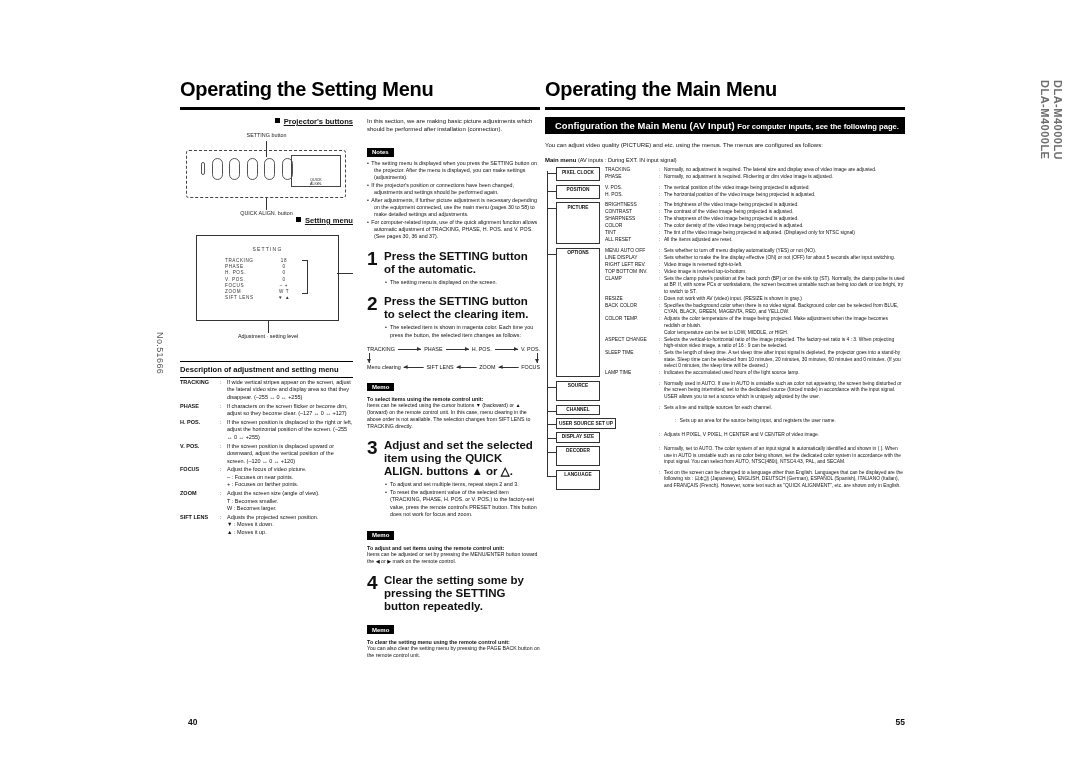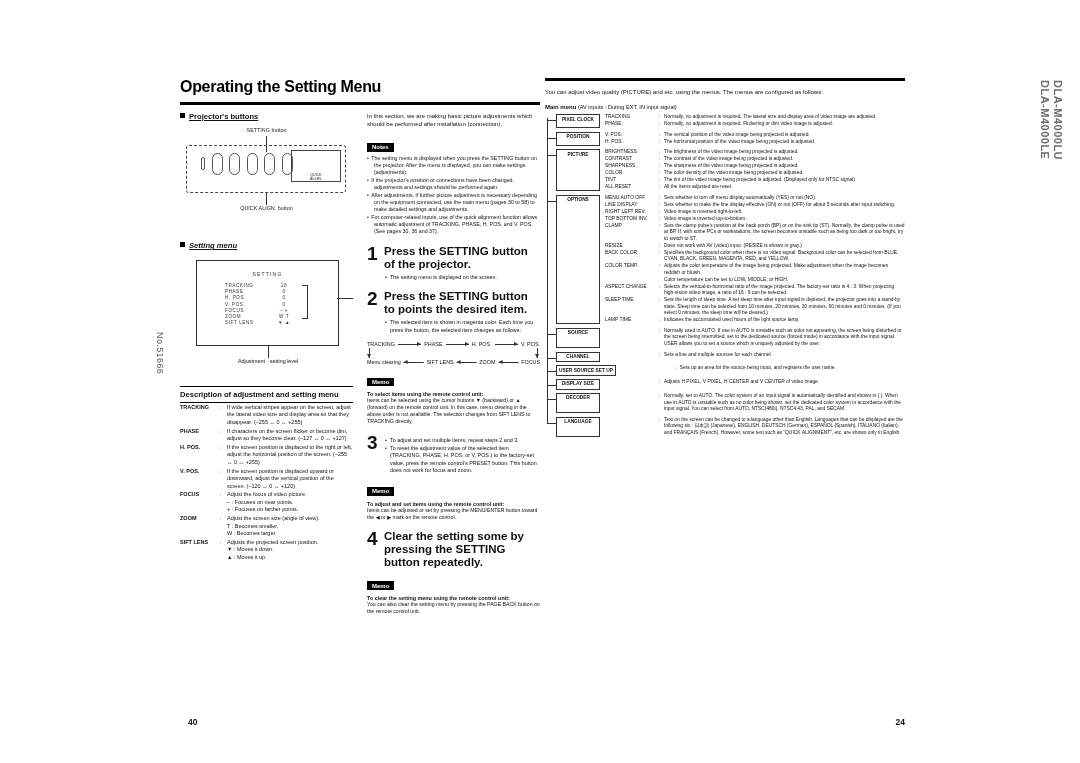--- a/index.html
+++ b/index.html
@@ -13,32 +13,32 @@
     overflow:hidden;
   }
   .page { position:absolute; inset:0; }
 
   
   .left-page  { position:absolute; left:180px; top:78px; width:360px; }
   .right-page { position:absolute; left:545px; top:78px; width:360px; }
 
   
   .chapter-title {
-    font-size:16px; font-weight:bold; letter-spacing:-0.3px;
+    font-size:20px; font-weight:bold; letter-spacing:-0.3px;
     padding-bottom:3px; margin:0 0 3px 0; color:#000;
   }
   .title-rule { border-top:2.2px solid #000; border-bottom:0.9px solid #000; height:3px; margin-bottom:7px;}
   .band {
     background:#000; color:#fff; font-weight:bold; font-size:9.4px;
     padding:3px 6px 3px 10px; margin-bottom:7px; letter-spacing:0.1px;
   }
   .band .sub { font-size:7.6px; font-weight:bold; letter-spacing:0; }
 
   
-  .sec-label { font-size:7.6px; font-weight:bold; margin:0 0 6px 0; }
+  .sec-label { font-size:7.6px; font-weight:bold; margin:0 0 6px 0;text-align:right; }
   .sec-label .sq { display:inline-block; width:5px; height:5px; background:#000;
                    margin-right:4px; vertical-align:1px; }
   .sec-label u { text-decoration:underline; }
 
   
   .lcols { display:flex; gap:14px; }
   .lcol { width:173px; }
 
   
   .proj-fig { position:relative; width:173px; height:84px; margin-top:2px;}
@@ -168,21 +168,21 @@
               <div class="knob"></div>
               <div class="knob"></div>
             </div>
             <div class="qa-group"></div>
             <div class="qa-lab">QUICK<br>ALIGN.</div>
           </div>
           <div class="leader-v" style="left:86px; top:66px; height:12px;"></div>
           <div class="cap-tiny" style="position:absolute; top:78px; left:0; width:173px;">QUICK ALIGN. button</div>
         </div>
 
-        <div class="sec-label" style="margin-top:30px;font-style:italic;">
+        <div class="sec-label" style="margin-top:0;">
           <span class="sq"></span><u>Setting menu</u>
         </div>
 
         <div class="menu-fig">
           <div class="menu-screen">
             <div class="m-title">SETTING</div>
             <div class="m-list">
                 <div class="row">
                   <span class="nm">TRACKING</span>
                   <span class="vl">18</span>
@@ -275,30 +275,30 @@
             <li>The setting menu is displayed when you press the SETTING button on the projector. After the menu is displayed, you can make settings (adjustments).</li>
             <li>If the projector's position or connections have been changed, adjustments and settings should be performed again.</li>
             <li>After adjustments, if further picture adjustment is necessary depending on the equipment connected, use the main menu (pages 30 to 58) to make detailed settings and adjustments.</li>
             <li>For computer-related inputs, use of the quick alignment function allows automatic adjustment of TRACKING, PHASE, H. POS. and V. POS. (See pages 30, 36 and 37).</li>
           </ul>
 
         <div id="steps-host">
             <div class="step">
               <div class="num">1</div>
               <div class="body">
-                <div class="hd">Press the SETTING button of the projector.</div>
+                <div class="hd">Press the SETTING button of the automatic.</div>
                 <div class="sub">
                   <p>The setting menu is displayed on the screen.</p>
                 </div>
               </div>
             </div>
             <div class="step">
               <div class="num">2</div>
               <div class="body">
-                <div class="hd">Press the SETTING button to points the desired item.</div>
+                <div class="hd">Press the SETTING button to select the clearing item.</div>
                 <div class="sub">
                   <p>The selected item is shown in magenta color. Each time you press the button, the selected item changes as follows:</p>
                 </div>
               </div>
             </div>
             <div class="flow">
               <div class="fr">
                 <span>TRACKING</span>
                 <span class="arr"></span>
                 <span>PHASE</span>
@@ -318,20 +318,21 @@
                 <span class="arr" style="transform: scaleX(-1);"></span>
                 <span>ZOOM</span>
                 <span class="arr" style="transform: scaleX(-1);"></span>
                 <span>FOCUS</span>
               </div>
             </div>
             <div style="margin-top: 5px;"><div class="tag">Memo</div><div class="memo-title">To select items using the remote control unit:</div><div class="memo-body">Items can be selected using the cursor buttons ▼ (backward) or ▲ (forward) on the remote control unit. In this case, menu clearing in the above order is not available. The selection changes from SIFT LENS to TRACKING directly.</div></div>
             <div class="step">
               <div class="num">3</div>
               <div class="body">
+                <div class="hd">Adjust and set the selected item using the QUICK ALIGN. buttons ▲ or △.</div>
                 <div class="sub">
                   <p>To adjust and set multiple items, repeat steps 2 and 3.</p>
                   <p>To reset the adjustment value of the selected item (TRACKING, PHASE, H. POS. or V. POS.) to the factory-set value, press the remote control's PRESET button. This button does not work for focus and zoom.</p>
                 </div>
               </div>
             </div>
             <div style="margin-top: 5px;"><div class="tag">Memo</div><div class="memo-title">To adjust and set items using the remote control unit:</div><div class="memo-body">Items can be adjusted or set by pressing the MENU/ENTER button toward the ◀ or ▶ mark on the remote control.</div></div>
             <div class="step">
               <div class="num">4</div>
               <div class="body">
@@ -339,21 +340,26 @@
               </div>
             </div>
             <div style="margin-top: 5px;"><div class="tag">Memo</div><div class="memo-title">To clear the setting menu using the remote control unit:</div><div class="memo-body">You can also clear the setting menu by pressing the PAGE BACK button on the remote control unit.</div></div>
           </div>
 
       </div>
     </div>
   </div>
 
   <div class="right-page">
+    <div class="chapter-title">Operating the Main Menu</div>
     <div class="title-rule"></div>
+    <div class="band">
+      <span>Configuration the Main Menu (AV Input)</span>
+      <span class="sub">For computer inputs, see the following page.</span>
+    </div>
 
     <div class="rp-intro">You can adjust video quality (PICTURE) and etc. using the menus.
 The menus are configured as follows:</div>
 
     <div class="rp-mainmenu">
       <b>Main menu</b>
       <span>(AV inputs : During EXT. IN input signal)</span>
     </div>
 
     <div class="tree">
@@ -550,15 +556,15 @@
     </div>
   </div>
 
   <div class="vmargin-right">
     <span>DLA-M4000LU</span><br>
     <span>DLA-M4000LE</span>
   </div>
   <div class="vmargin-left">No.51666</div>
 
   <div class="pgnum l">40</div>
-  <div class="pgnum r">24</div>
+  <div class="pgnum r">55</div>
 
 </div>
 
 </body></html>

